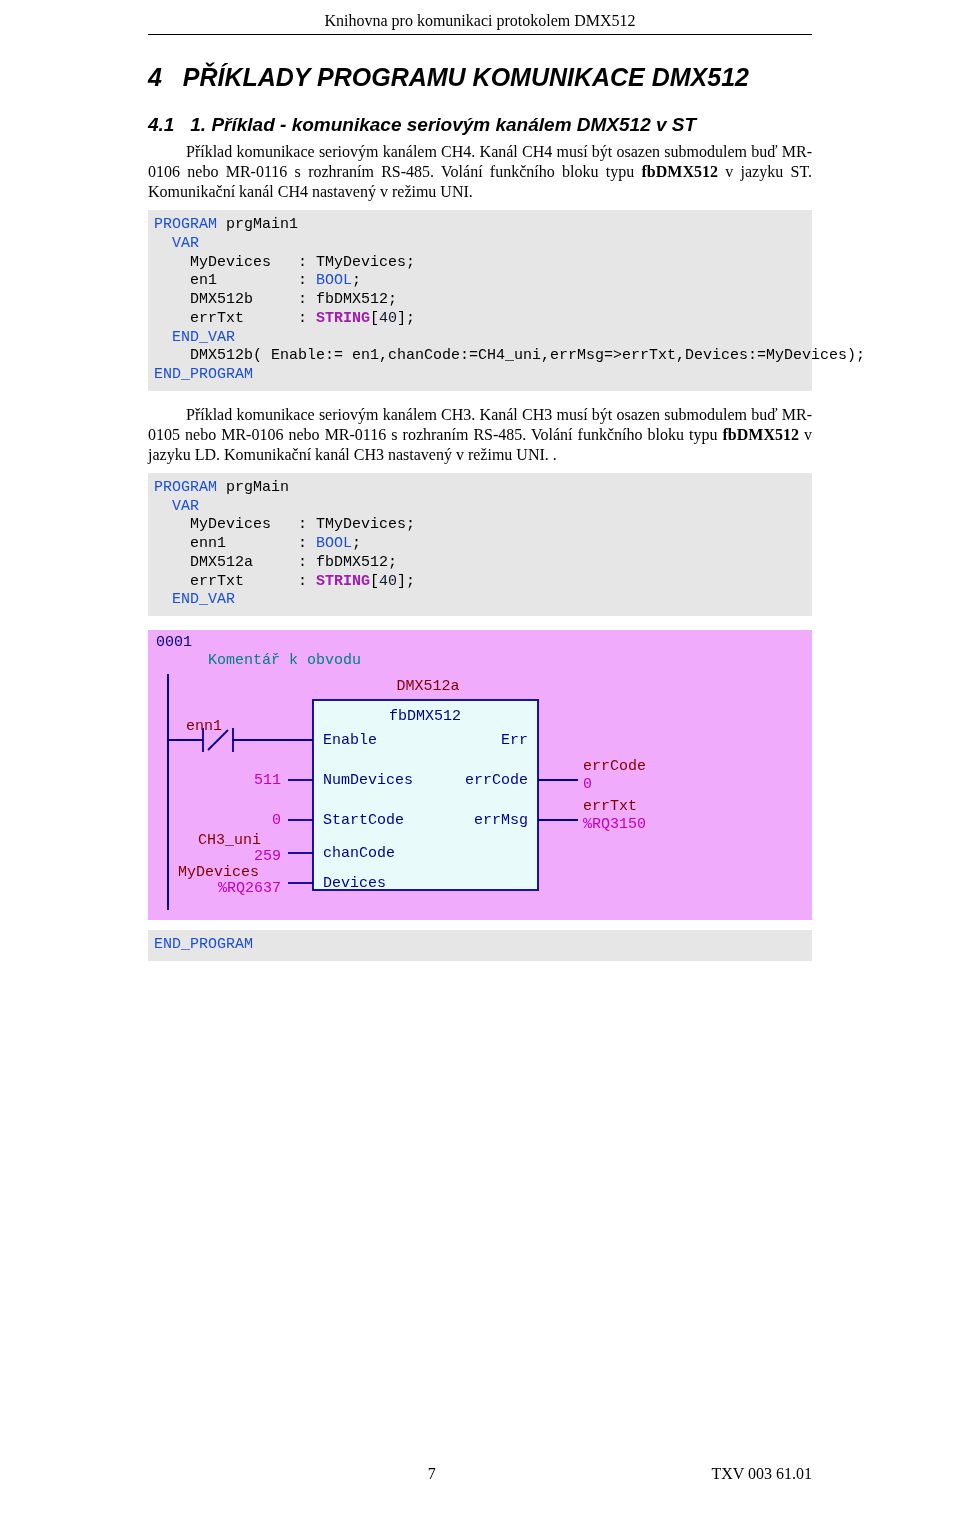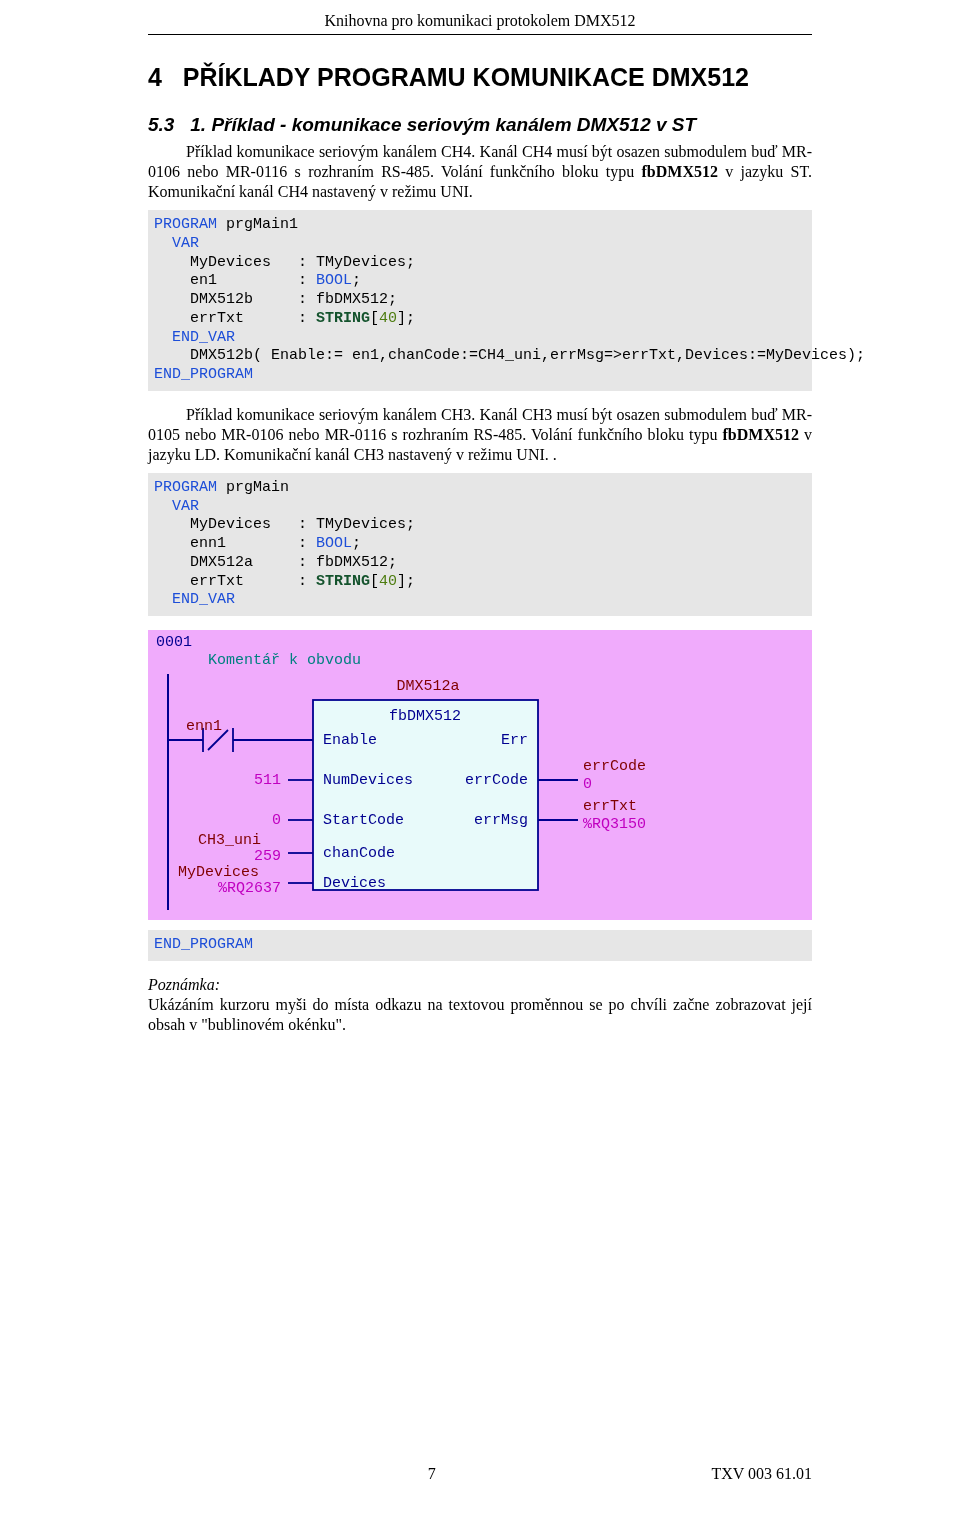--- a/index.html
+++ b/index.html
@@ -1,25 +1,25 @@
 <!DOCTYPE html>
 <html><head>
   <meta charset="utf-8">
   <style>
     body { background: #fff; margin: 0; font-family: "Times New Roman", serif; color: #000; }
     .page { width: 844px; margin: 0 auto; min-height: 1513px; position: relative; box-sizing: border-box; padding: 12px 90px 30px 90px; }
     .header-line { text-align: center; font-size: 16px; margin-bottom: 4px; }
     .header-underline { border-top: 1px solid #000; margin: 0 0 28px 0; }
-    h2.sect { font-family: Arial, sans-serif; font-weight: bold; font-size: 25px; margin: 24px 0 18px 0; }
+    h2.sect { font-family: Arial, sans-serif; font-style: italic; font-weight: bold; font-size: 25px; margin: 24px 0 18px 0; }
     h3.sub { font-family: Arial, sans-serif; font-style: italic; font-weight: bold; font-size: 19px; margin: 22px 0 6px 0; }
     .body-text { font-size: 16px; line-height: 1.25; text-align: justify; margin: 0 0 8px 0; }
     .indent { text-indent: 38px; }
     .codeblock { background: #e6e6e6; font-family: "Courier New", monospace; font-size: 15px; line-height: 1.25; padding: 6px 6px 6px 6px; white-space: pre; margin: 6px 0 14px 0; }
-    .maroon { color: #4d7c0f; }
-    .string { color: #14532d; font-weight: bold; }
+    .maroon { color: #0f172a; }
+    .string { color: #a21caf; font-weight: bold; }
     .kw { color: #1d4ed8; }
     .inline-b { font-weight: bold; }
     .ld-image { margin: 8px 0 10px 0; }
     .note-italic { font-style: italic; }
     .footer { position: absolute; bottom: 30px; left: 90px; right: 90px; display: flex; justify-content: space-between; font-size: 16px; }
     
     .ld { font-family: "Courier New", monospace; font-size: 15px; background: #f0abfc; line-height: 17px; }
     .ld-svg { display:block; }
   </style>
 </head>
@@ -28,21 +28,21 @@
 <div class="page">
 
   <div class="header-line">Knihovna  pro komunikaci protokolem DMX512</div>
   <div class="header-underline"></div>
 
   <h2 class="sect">
     <span>4</span>&nbsp;&nbsp;&nbsp;<span>PŘÍKLADY  PROGRAMU KOMUNIKACE DMX512</span>
   </h2>
 
   <h3 class="sub">
-    <span>5.3</span>&nbsp;&nbsp;&nbsp;<span>1.</span>&nbsp;<span>Příklad  - komunikace seriovým kanálem DMX512 v ST</span>
+    <span>4.1</span>&nbsp;&nbsp;&nbsp;<span>1.</span>&nbsp;<span>Příklad  - komunikace seriovým kanálem DMX512 v ST</span>
   </h3>
 
   <p class="body-text indent">
     <span>Příklad komunikace seriovým kanálem CH4. Kanál CH4 musí být osazen submodulem buď MR-0106 nebo MR-0116 s rozhraním RS-485. Volání funkčního bloku typu </span><span class="inline-b">fbDMX512</span><span> v jazyku ST. Komunikační kanál CH4  nastavený v režimu UNI.</span>
   </p>
 
   <div class="codeblock"><span class="kw">PROGRAM</span><span> prgMain1</span>
 <span class="kw">  VAR</span>
 <span>    MyDevices   : TMyDevices;</span>
 <span>    en1         : </span><span class="kw">BOOL</span><span>;</span>
@@ -113,24 +113,20 @@
 
       <line x1="140" y1="253" x2="165" y2="253" stroke="#000090" stroke-width="1.8"></line>
       <text x="30" y="246" fill="#800000" font-family="Courier New" font-size="15">MyDevices</text>
       <text x="133" y="262" text-anchor="end" fill="#c000c0" font-family="Courier New" font-size="15">%RQ2637</text>
       <text x="175" y="257" fill="#000090" font-family="Courier New" font-size="15">Devices</text>
     </svg>
   </div>
 
   <div class="codeblock"><span class="kw">END_PROGRAM</span></div>
 
-  <p class="body-text">
-    <span class="note-italic">Poznámka:</span><br>
-    <span>Ukázáním kurzoru myši do místa odkazu na textovou proměnnou se po chvíli začne zobrazovat její obsah  v "bublinovém okénku".</span>
-  </p>
 
   <div class="footer">
     <span>&nbsp;</span>
     <span>7</span>
     <span>TXV 003 61.01</span>
   </div>
 
 </div>
 
 </body></html>

